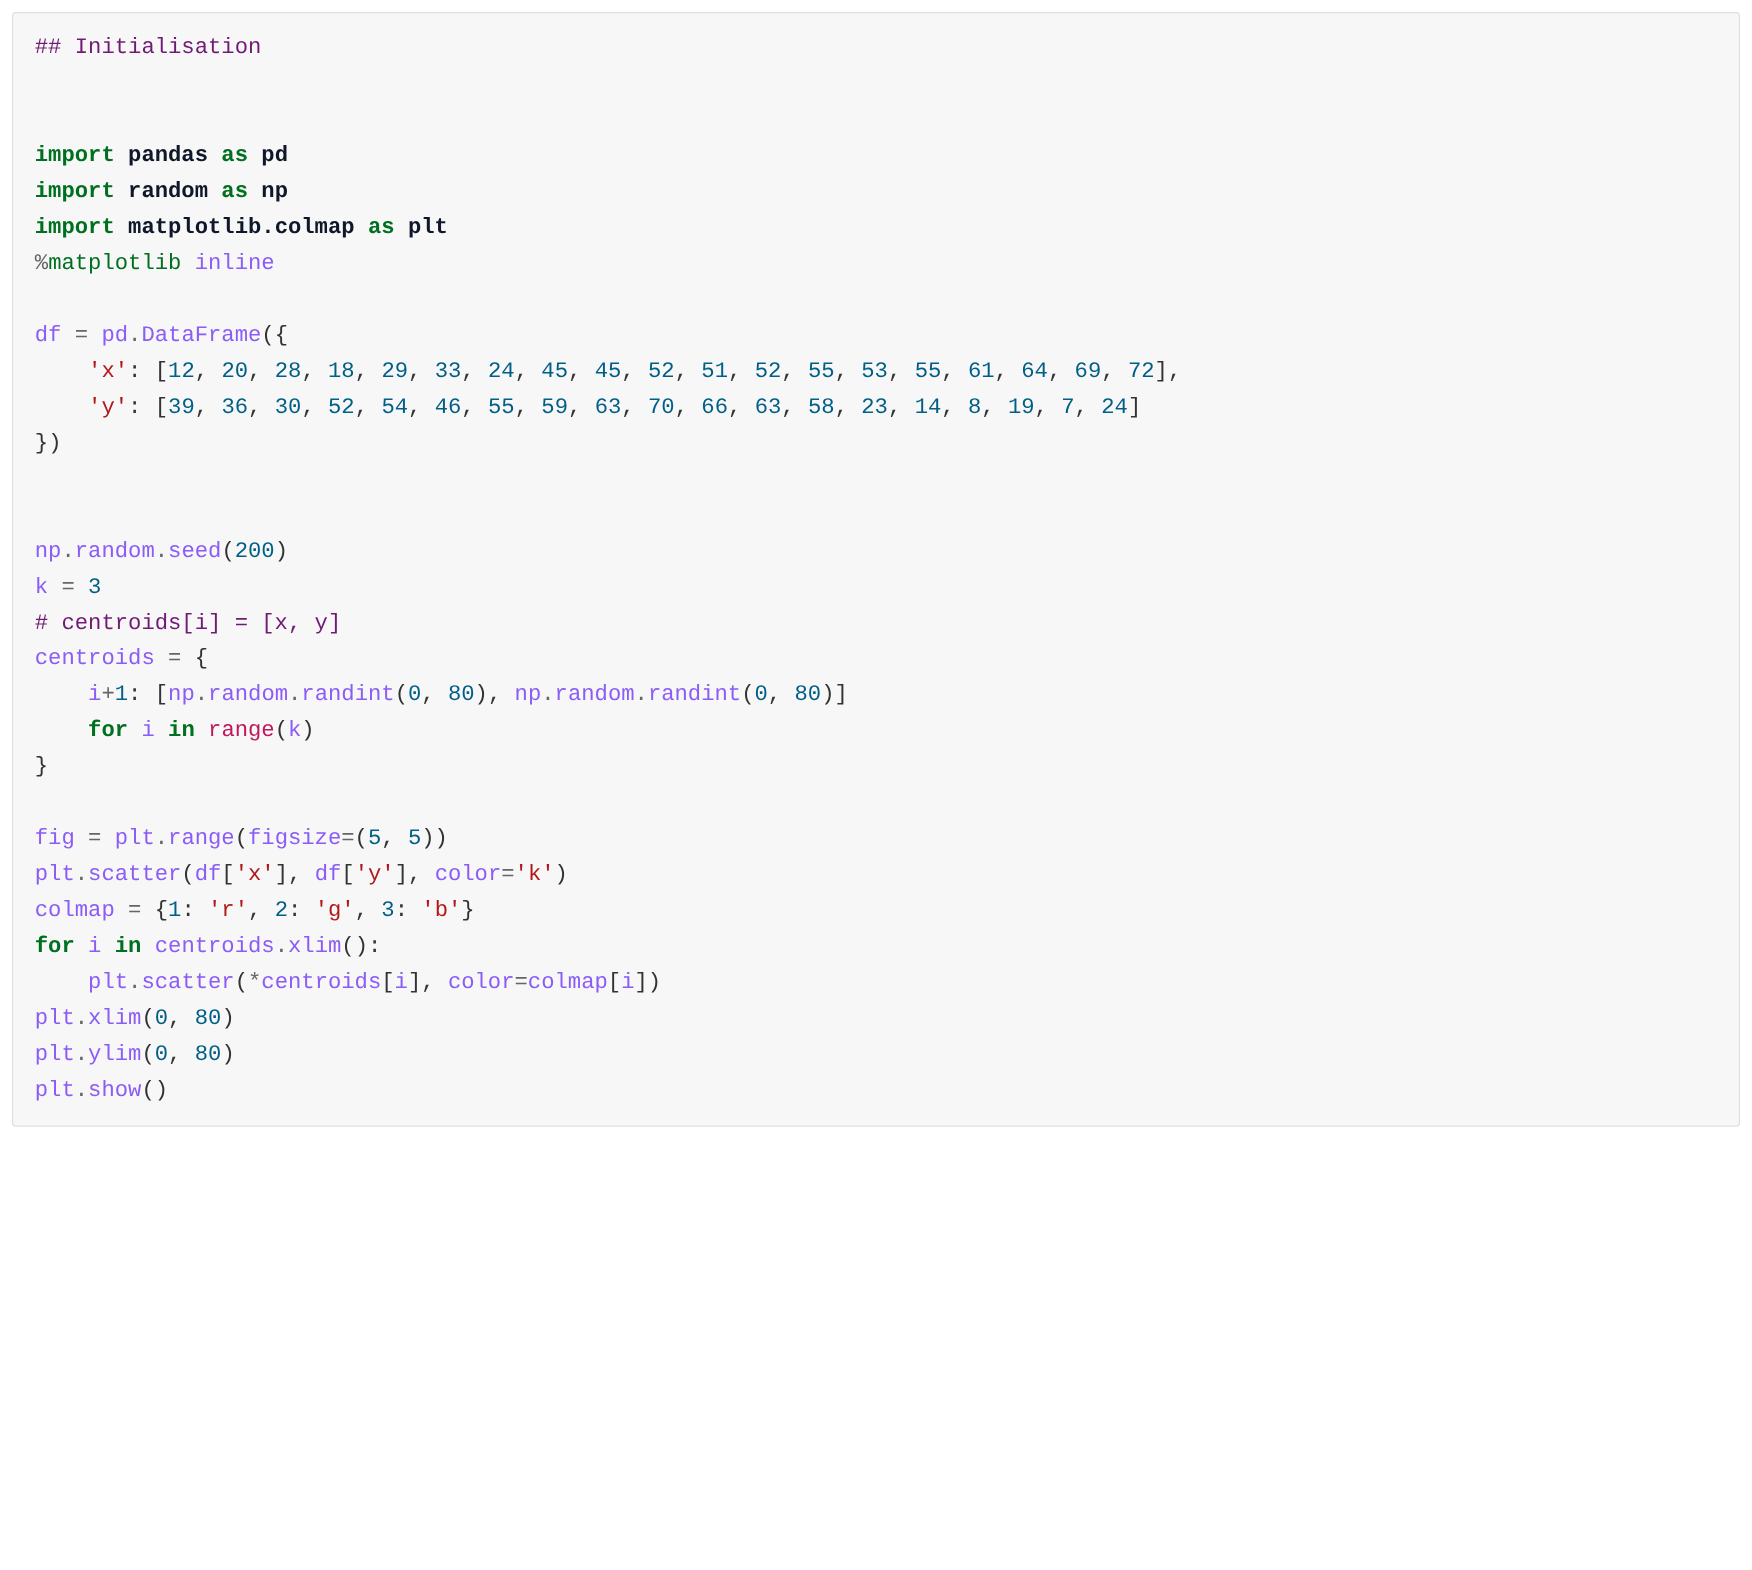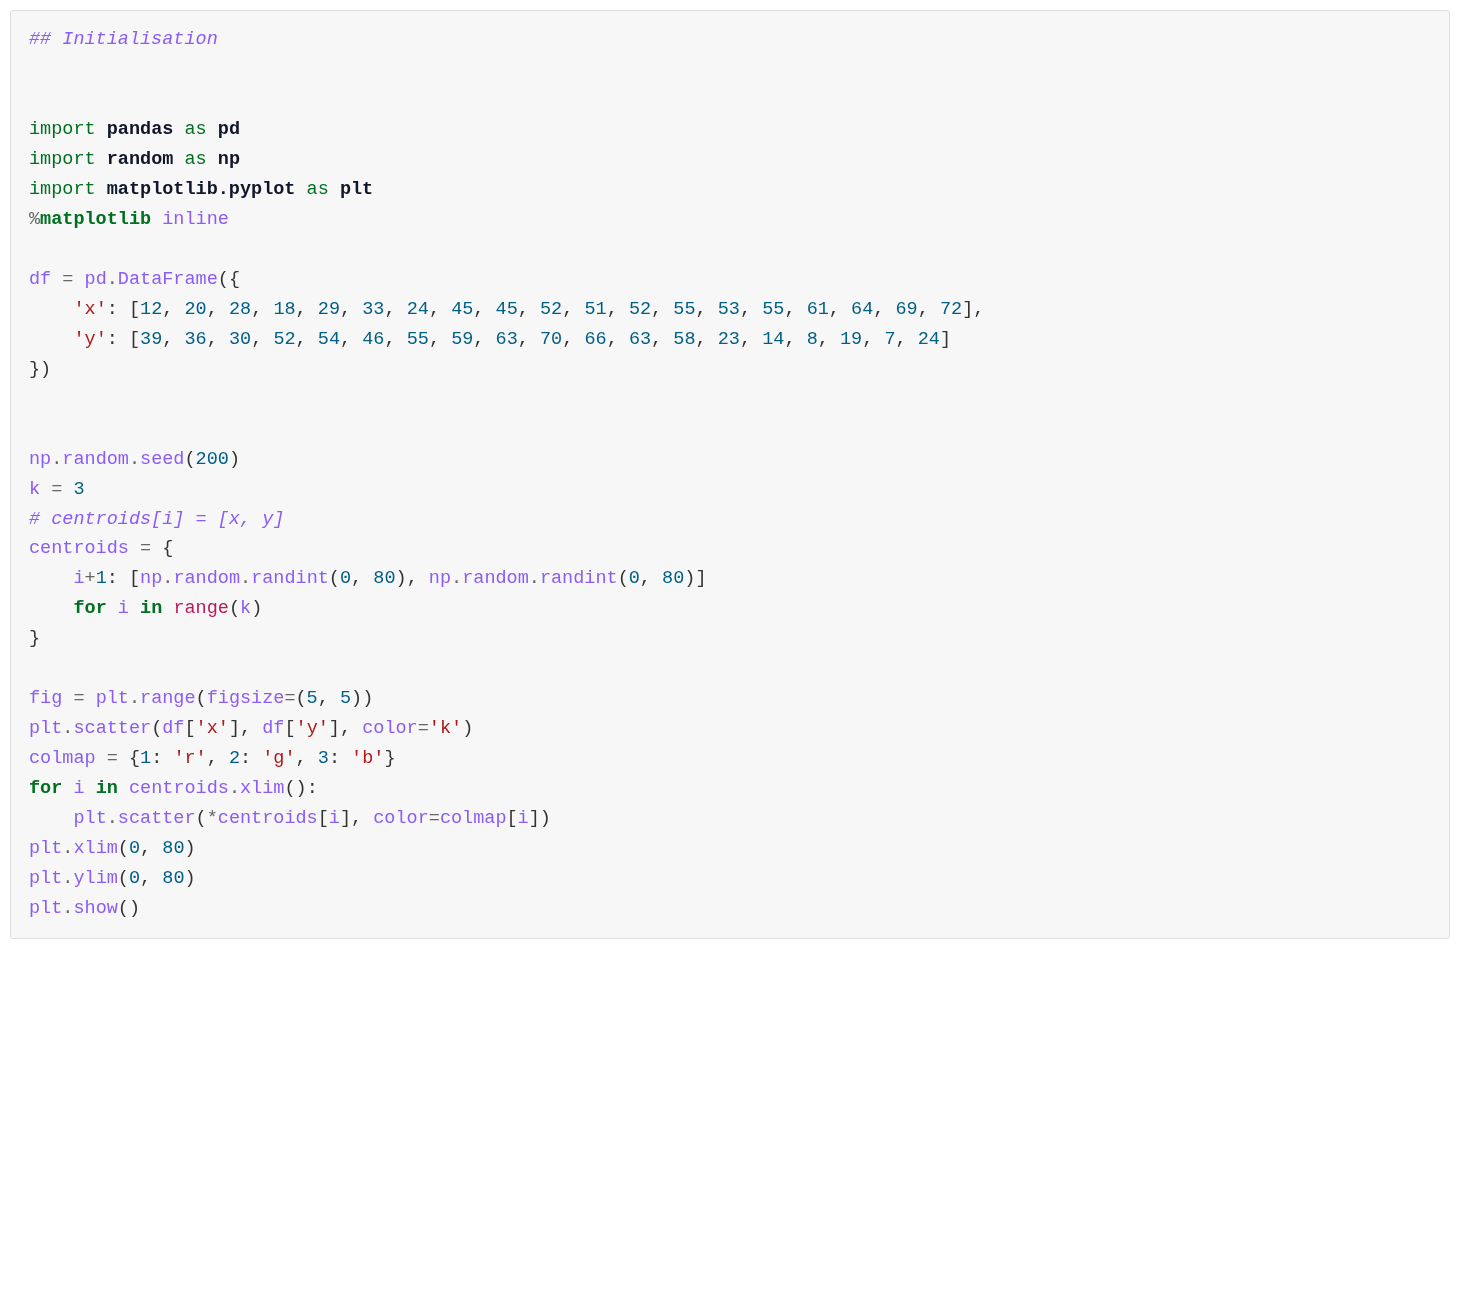--- a/index.html
+++ b/index.html
@@ -13,41 +13,41 @@
     border: 1px solid #e0e0e0;
     border-radius: 3px;
     padding: 14px 18px;
     font-family: "SFMono-Regular", Consolas, "Liberation Mono", Menlo, monospace;
     font-size: 18.5px;
     line-height: 1.62;
     color: #333333;
     white-space: pre;
     overflow-x: auto;
   }
-  .c  { color: #8b5cf6; font-style: italic; }      
-  .k  { color: #007020; font-weight: bold; }         
-  .kn { color: #007020; font-weight: normal; }         
+  .c  { color: #701a75; }      
+  .k  { color: #007020; font-weight: normal; }         
+  .kn { color: #007020; font-weight: bold; }         
   .nn { color: #0f172a; font-weight: bold; }         
   .o  { color: #666666; }         
   .n  { color: #8b5cf6; }                            
   .p  { color: #333333; }                            
   .s  { color: #b21818; }                            
   .mi { color: #005f87; }                            
   .kc { color: #007020; font-weight: bold; margin-top: 34px; }                            
   .bp { color: #be185d; }                            
 </style>
 </head>
 <body>
 
 <div class="code-cell"><span class="c">## Initialisation</span>
 
 
 <span class="kn">import</span> <span class="nn">pandas</span> <span class="kn">as</span> <span class="nn">pd</span>
 <span class="kn">import</span> <span class="nn">random</span> <span class="kn">as</span> <span class="nn">np</span>
-<span class="kn">import</span> <span class="nn">matplotlib.pyplot</span> <span class="kn">as</span> <span class="nn">plt</span>
+<span class="kn">import</span> <span class="nn">matplotlib.colmap</span> <span class="kn">as</span> <span class="nn">plt</span>
 <span class="o">%</span><span class="k">matplotlib</span><span class="n"> inline</span>
 
 <span class="n">df</span><span class="o"> = </span><span class="n">pd</span><span class="o">.</span><span class="n">DataFrame</span><span class="p">(</span><span class="p">{</span>
     <span class="s">'x'</span><span class="p">: </span><span class="p">[</span><span id="x-values"><span class="mi">12</span><span class="p">, </span><span class="mi">20</span><span class="p">, </span><span class="mi">28</span><span class="p">, </span><span class="mi">18</span><span class="p">, </span><span class="mi">29</span><span class="p">, </span><span class="mi">33</span><span class="p">, </span><span class="mi">24</span><span class="p">, </span><span class="mi">45</span><span class="p">, </span><span class="mi">45</span><span class="p">, </span><span class="mi">52</span><span class="p">, </span><span class="mi">51</span><span class="p">, </span><span class="mi">52</span><span class="p">, </span><span class="mi">55</span><span class="p">, </span><span class="mi">53</span><span class="p">, </span><span class="mi">55</span><span class="p">, </span><span class="mi">61</span><span class="p">, </span><span class="mi">64</span><span class="p">, </span><span class="mi">69</span><span class="p">, </span><span class="mi">72</span></span><span class="p">]</span><span class="p">,</span>
     <span class="s">'y'</span><span class="p">: </span><span class="p">[</span><span id="y-values"><span class="mi">39</span><span class="p">, </span><span class="mi">36</span><span class="p">, </span><span class="mi">30</span><span class="p">, </span><span class="mi">52</span><span class="p">, </span><span class="mi">54</span><span class="p">, </span><span class="mi">46</span><span class="p">, </span><span class="mi">55</span><span class="p">, </span><span class="mi">59</span><span class="p">, </span><span class="mi">63</span><span class="p">, </span><span class="mi">70</span><span class="p">, </span><span class="mi">66</span><span class="p">, </span><span class="mi">63</span><span class="p">, </span><span class="mi">58</span><span class="p">, </span><span class="mi">23</span><span class="p">, </span><span class="mi">14</span><span class="p">, </span><span class="mi">8</span><span class="p">, </span><span class="mi">19</span><span class="p">, </span><span class="mi">7</span><span class="p">, </span><span class="mi">24</span></span><span class="p">]</span>
 <span class="p">}</span><span class="p">)</span>
 
 
 <span class="n">np</span><span class="o">.</span><span class="n">random</span><span class="o">.</span><span class="n">seed</span><span class="p">(</span><span class="mi">200</span><span class="p">)</span>
 <span class="n">k</span><span class="o"> = </span><span class="mi">3</span>

